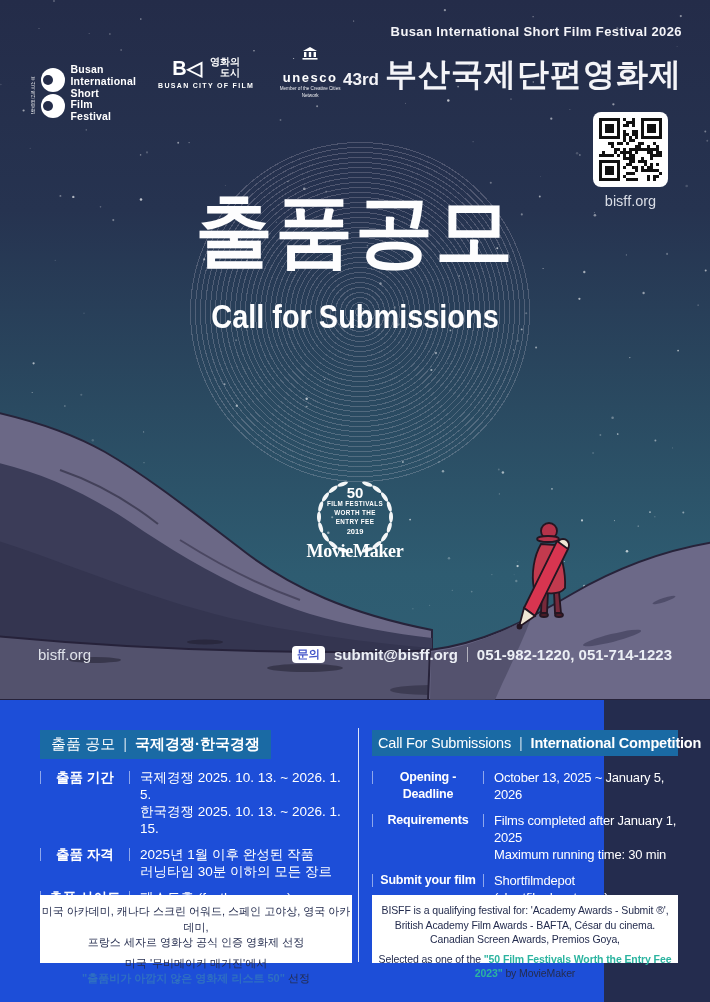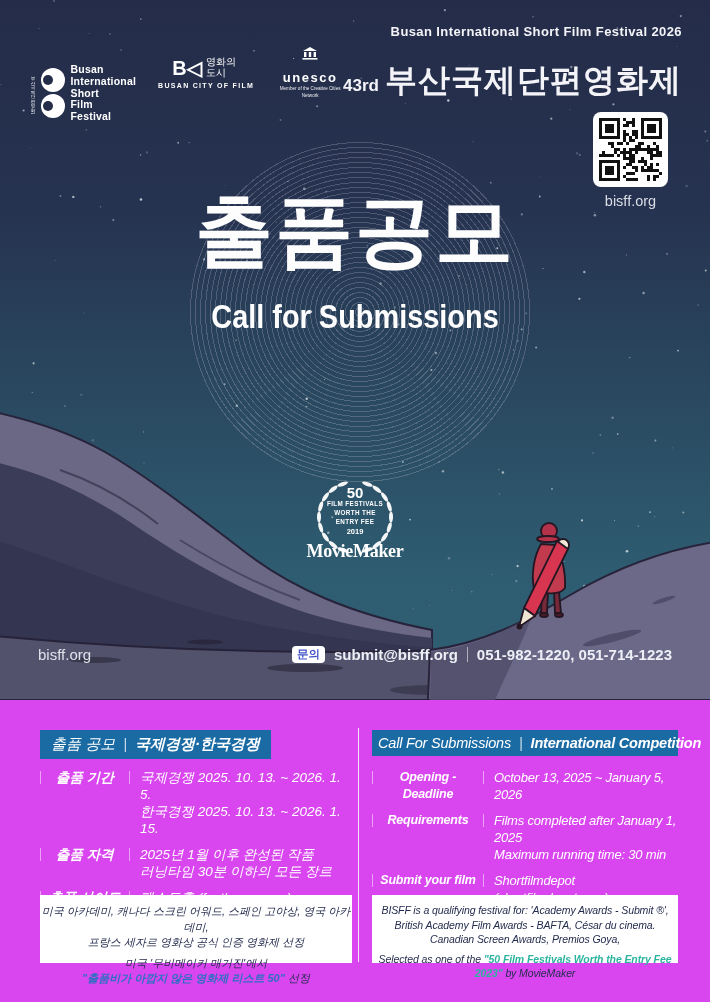--- a/index.html
+++ b/index.html
@@ -12,29 +12,29 @@
          background:repeating-radial-gradient(circle at center,rgba(236,224,236,0) 0 4px,rgba(236,224,236,.26) 4px 5px);}
   #scene{position:absolute;top:0;left:0;}
   
   .logos{position:absolute;top:24px;left:30px;display:flex;gap:22px;align-items:center;color:#fff;}
   .logo-bisff{display:flex;gap:5px;align-items:center;margin-top:40px;}
   .bisff-vert{writing-mode:vertical-rl;font-size:4.5px;line-height:1;max-height:54px;overflow:hidden;opacity:.95;}
   .bisff-name{font-size:10.5px;font-weight:bold;line-height:1.12;letter-spacing:.2px;}
   .logo-bcf{text-align:center;}
   .bcf-top{display:flex;align-items:center;justify-content:center;gap:4px;}
   .bcf-mark{font-weight:800;font-size:20px;line-height:1;}
-  .bcf-kr{font-size:10px;font-weight:400;line-height:1.05;width:34px;text-align:left;}
+  .bcf-kr{font-size:10px;font-weight:700;line-height:1.05;width:34px;text-align:right;}
   .bcf-caption{font-size:7px;font-weight:700;letter-spacing:1.3px;margin-top:4px;white-space:nowrap;}
   .logo-unesco{display:flex;flex-direction:column;align-items:center;}
   .unesco-name{font-size:13px;font-weight:700;letter-spacing:1.5px;line-height:1;margin-top:11px;}
   .unesco-caption{font-size:4.6px;opacity:.92;margin-top:2px;line-height:1.4;width:68px;text-align:center;}
   
   .titleblock{position:absolute;top:24px;right:28px;text-align:right;color:#f4f4f8;}
   .fest-en{font-size:13px;letter-spacing:.4px;font-weight:700;}
-  .fest-kr-line{margin-top:20px;display:flex;align-items:baseline;justify-content:space-between;gap:6px;}
+  .fest-kr-line{margin-top:14px;display:flex;align-items:baseline;justify-content:space-between;gap:6px;}
   .edition{font-size:17px;font-weight:700;}
   .fest-kr{font-size:32px;font-weight:700;font-family:"Liberation Serif","Liberation Sans",serif;letter-spacing:1px;}
   
   .qr{position:absolute;top:112px;right:42px;width:75px;height:75px;background:#fff;border-radius:8px;
       padding:6px;box-sizing:border-box;}
   .qr-label{position:absolute;top:193px;right:42px;width:75px;text-align:center;color:#d9dde6;font-size:14.5px;}
   
   .hero{position:absolute;top:186px;left:0;width:100%;text-align:center;color:#fdfdfe;}
   .hero-kr{font-size:78px;font-weight:800;line-height:1.17;letter-spacing:2px;}
   .hero-en{margin-top:20px;font-size:34px;font-weight:700;transform:scaleX(.85);}
@@ -47,21 +47,21 @@
   .lyr{font-size:7.5px;font-weight:800;margin-top:1px;}
   .lbrand{font-size:18px;font-weight:800;font-family:"Liberation Serif","Liberation Sans",serif;margin-top:5px;letter-spacing:-.3px;}
   
   .contact{position:absolute;top:646px;left:0;width:710px;padding:0 38px;box-sizing:border-box;
            display:flex;justify-content:space-between;align-items:center;color:#eceff5;}
   .contact-site{font-size:15px;color:#dfe2ea;}
   .contact-right{display:flex;align-items:center;gap:9px;font-weight:700;font-size:15px;}
   .inq{background:#fff;color:#4152c8;font-size:11.5px;font-weight:800;padding:2.5px 5px;border-radius:4px;line-height:1;}
   .vline{width:1px;height:15px;background:rgba(255,255,255,.55);}
   
-  .info{position:absolute;top:700px;left:0;width:710px;height:302px;background:#d946ef;color:#fff;font-style:italic;}
+  .info{position:absolute;top:700px;left:0;width:604px;height:302px;background:#1d4ed8;color:#fff;}
   .divv{position:absolute;left:358px;top:28px;width:1px;height:234px;background:rgba(255,255,255,.85);}
   .col{position:absolute;top:0;}
   .col-left{left:40px;width:312px;}
   .col-right{left:372px;width:306px;}
   .chip{position:absolute;top:30px;left:0;background:#1a6aa4;color:#fff;font-size:15px;padding:5px 11px;white-space:nowrap;}
   .col-right .chip{left:0;right:0;text-align:center;font-size:14.5px;letter-spacing:-.2px;padding:5px 6px;}
   .chip b{font-weight:800;}
   .chip-sep{margin:0 8px;opacity:.75;font-weight:300;}
   .rows{position:absolute;top:69px;left:0;right:0;}
   .row{display:flex;margin-bottom:9px;font-size:13.5px;line-height:17px;}

